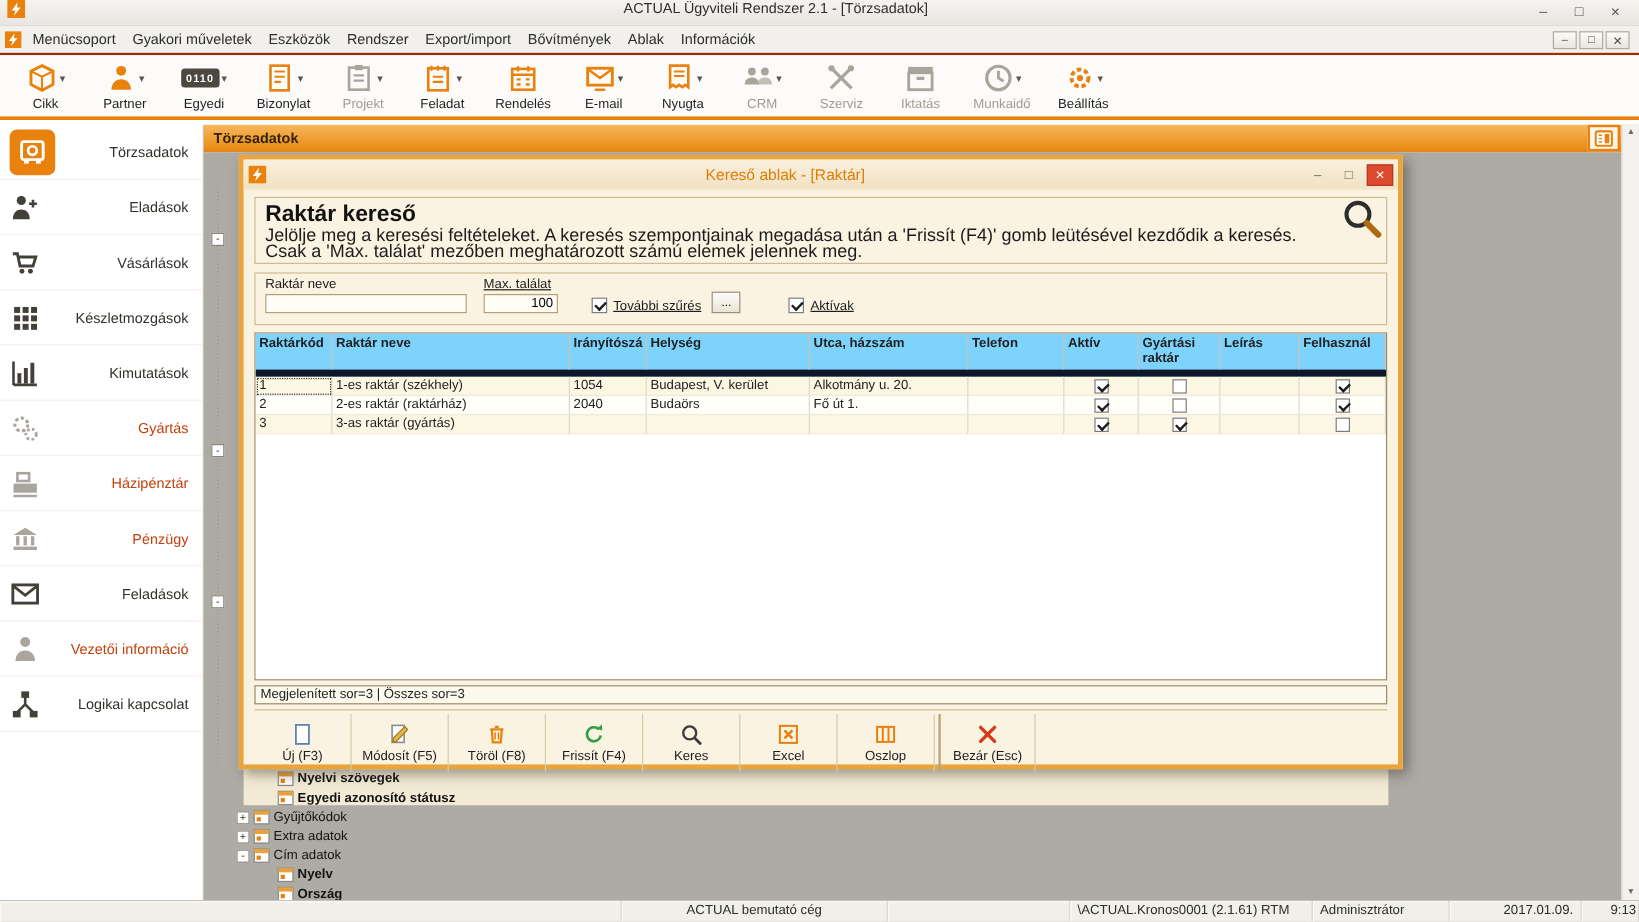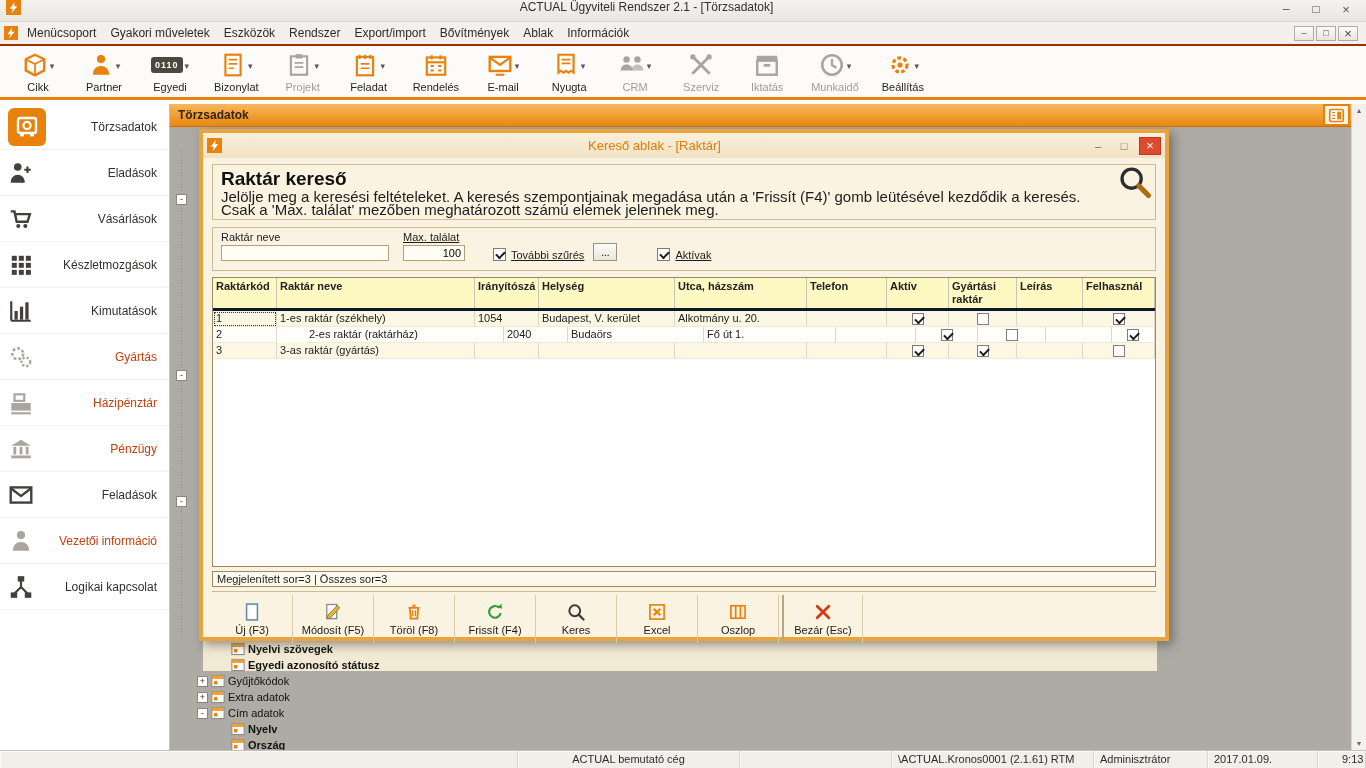--- a/index.html
+++ b/index.html
@@ -73,21 +73,21 @@
 .f-label{font-size:11px;color:#1c1c1c}
 .underline{text-decoration:underline}
 .f-input{height:16px;border:1px solid #b3a17c;background:#fffdf4;font-size:11px;padding:0 3px;font-family:inherit}
 #name-input{width:168px}
 #max-input{width:62px;text-align:right}
 .f-check{display:flex;align-items:flex-end;padding-bottom:6px;gap:5px}
 .checkbox{width:13px;height:13px;border:1px solid #7d7d7d;background:#fff;display:inline-block;position:relative;flex:none}
 .checkbox.checked::after{content:"";position:absolute;left:2px;top:2px;width:7px;height:4px;border-left:2px solid #1d1d1d;border-bottom:2px solid #1d1d1d;transform:rotate(-45deg)}
 .ellipsis-btn{height:18px;min-width:24px;border:1px solid #9a917c;background:linear-gradient(#fdfcf8,#e9e4d6);font-size:10px;margin-left:4px;font-family:inherit}
 .grid{margin-top:6px;border:1px solid #998a66;background:#fff;height:290px;display:flex;flex-direction:column;overflow:hidden}
-.grid-header{display:flex;background:#fef9c3;border-bottom:3px solid #0f172a;flex:none}
+.grid-header{display:flex;background:#7dd3fc;border-bottom:6px solid #0f172a;flex:none}
 .gh{height:30px;padding:2px 3px;font-weight:bold;font-size:11px;line-height:13px;border-right:1px solid #c9c4b4;overflow:hidden;flex:none}
 .gr{display:flex;height:16px}
 .gr.odd{background:#fcf7e3}
 .gr.even{background:#fffef8}
 .gc{padding:0 3px;font-size:11px;line-height:15px;border-right:1px solid #ddd8c8;border-bottom:1px solid #eee9d9;overflow:hidden;white-space:nowrap;flex:none}
 .gc.ck{display:flex;align-items:center;justify-content:center;padding:0}
 .gc.ck .checkbox{width:12px;height:12px}
 .gc.focus{outline:1px dotted #333;outline-offset:-2px}
 .grid-filler{flex:1;background:#fff}
 .grid-status{margin-top:4px;border:1px solid #998a66;background:#fdf9ec;height:16px;font-size:11px;line-height:14px;padding:0 4px}
@@ -613,21 +613,21 @@
                   <div class="gc ck" style="width: 68px;">
                     <span class="checkbox"></span>
                   </div>
                   <div class="gc" style="width: 66px;"></div>
                   <div class="gc ck" style="flex: 1 1 0%;">
                     <span class="checkbox checked"></span>
                   </div>
                 </div>
                 <div class="gr even">
                   <div class="gc" style="width: 64px;">2</div>
-                  <div class="gc" style="width: 198px; margin-left: 29px;">2-es raktár (raktárház)</div>
+                  <div class="gc" style="width: 198px;">2-es raktár (raktárház)</div>
                   <div class="gc" style="width: 64px;">2040</div>
                   <div class="gc" style="width: 136px;">Budaörs</div>
                   <div class="gc" style="width: 132px;">Fő út 1.</div>
                   <div class="gc" style="width: 80px;"></div>
                   <div class="gc ck" style="width: 62px;">
                     <span class="checkbox checked"></span>
                   </div>
                   <div class="gc ck" style="width: 68px;">
                     <span class="checkbox"></span>
                   </div>
@@ -742,15 +742,15 @@
     </div>
   </div>
 </div>
 
 <div class="statusbar">
     <div class="sb-seg" style="width: 518px; text-align: left;"></div>
     <div class="sb-seg" style="width: 222px; text-align: center;">ACTUAL bemutató cég</div>
     <div class="sb-seg" style="width: 152px; text-align: left;"></div>
     <div class="sb-seg" style="width: 202px; text-align: left;">\ACTUAL.Kronos0001 (2.1.61) RTM</div>
     <div class="sb-seg" style="width: 114px; text-align: left;">Adminisztrátor</div>
-    <div class="sb-seg" style="width: 110px; text-align: left;">2017.01.09.</div>
+    <div class="sb-seg" style="width: 110px; text-align: right;">2017.01.09.</div>
     <div class="sb-seg" style="width: 48px; text-align: left; padding-left: 24px;">9:13</div>
   </div>
 
 </body></html>

